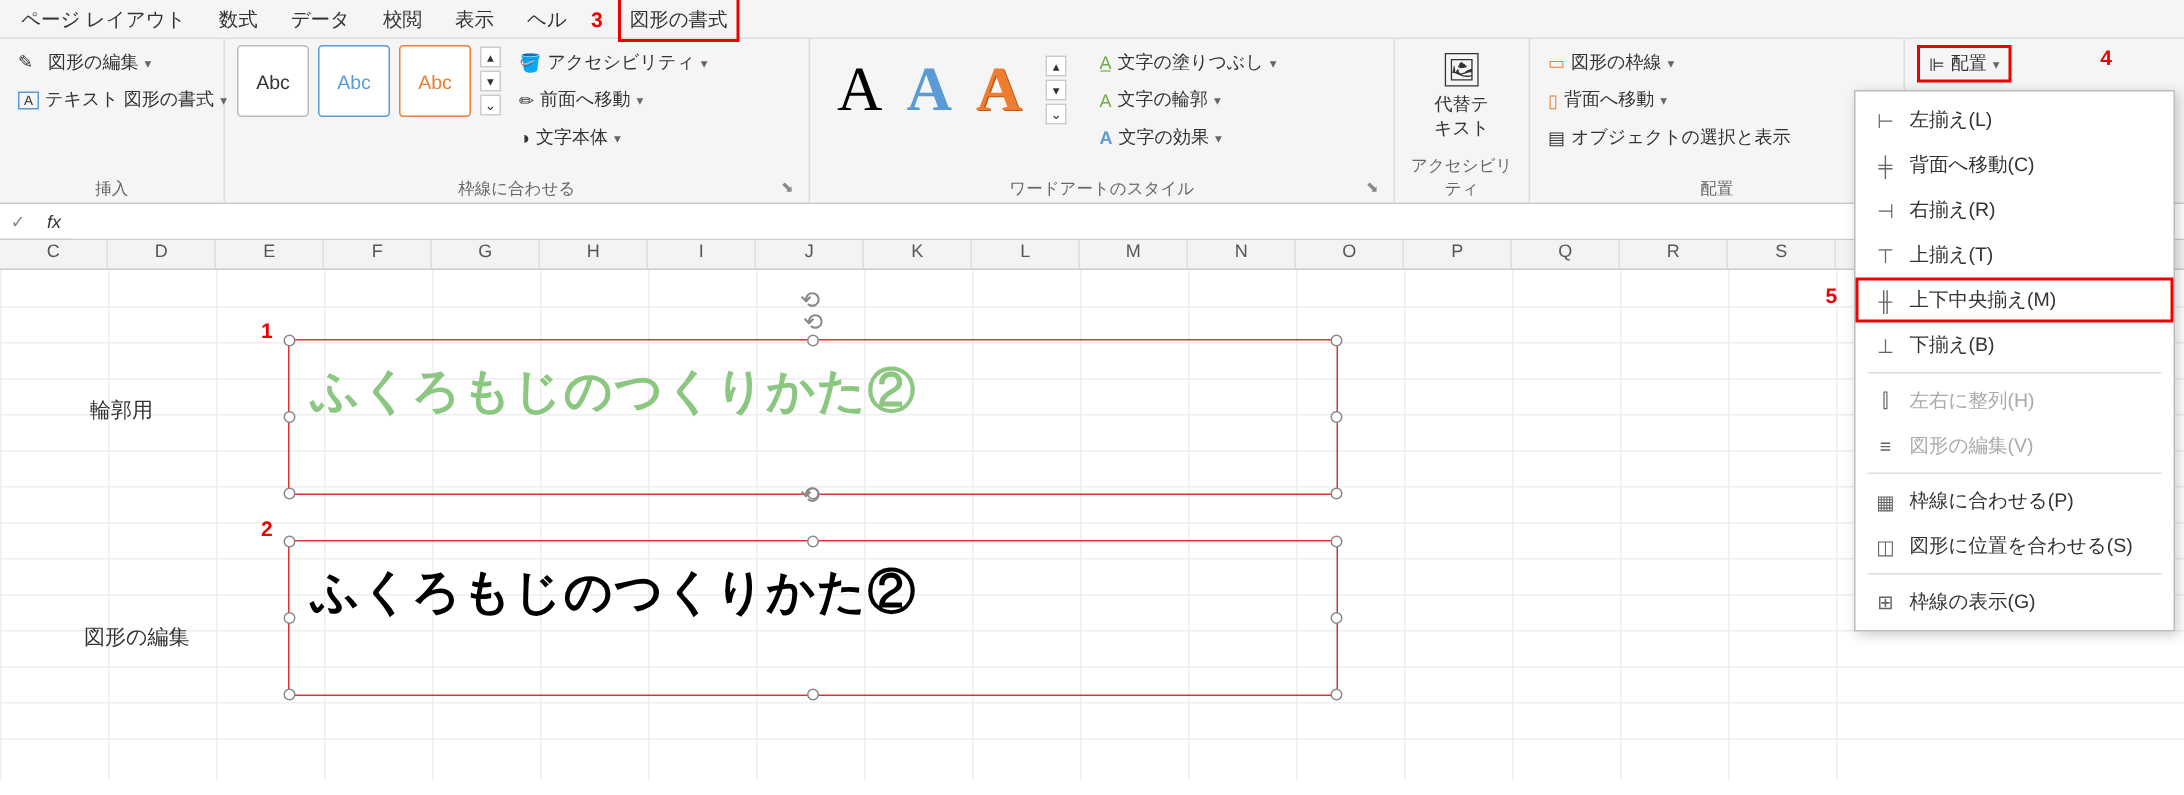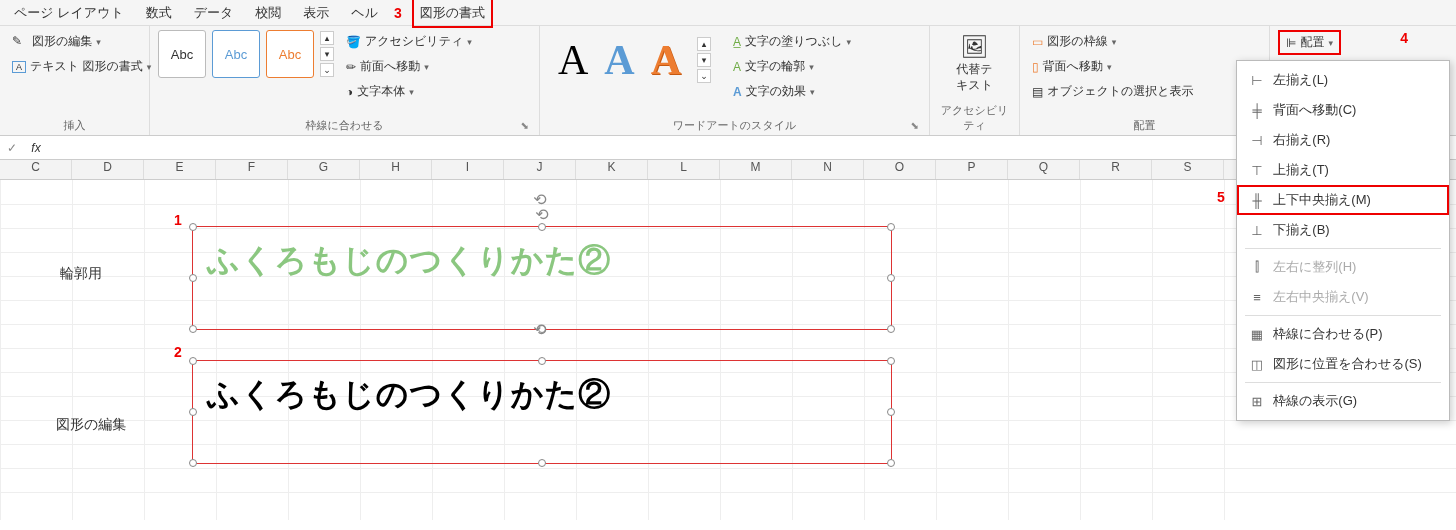--- a/index.html
+++ b/index.html
@@ -247,21 +247,21 @@
       <span class="dd-icon">⊥</span>
       <span>下揃え(B)</span>
     </div>
   <div class="dd-sep"></div>
   <div class="dd-item disabled">
       <span class="dd-icon">⫿</span>
       <span>左右に整列(H)</span>
     </div>
   <div class="dd-item disabled">
       <span class="dd-icon">≡</span>
-      <span>左右中央揃え(V)</span>
+      <span>図形の編集(V)</span>
     </div>
   <div class="dd-sep"></div>
   <div class="dd-item">
       <span class="dd-icon">▦</span>
       <span>枠線に合わせる(P)</span>
     </div>
   <div class="dd-item">
       <span class="dd-icon">◫</span>
       <span>図形に位置を合わせる(S)</span>
     </div>

